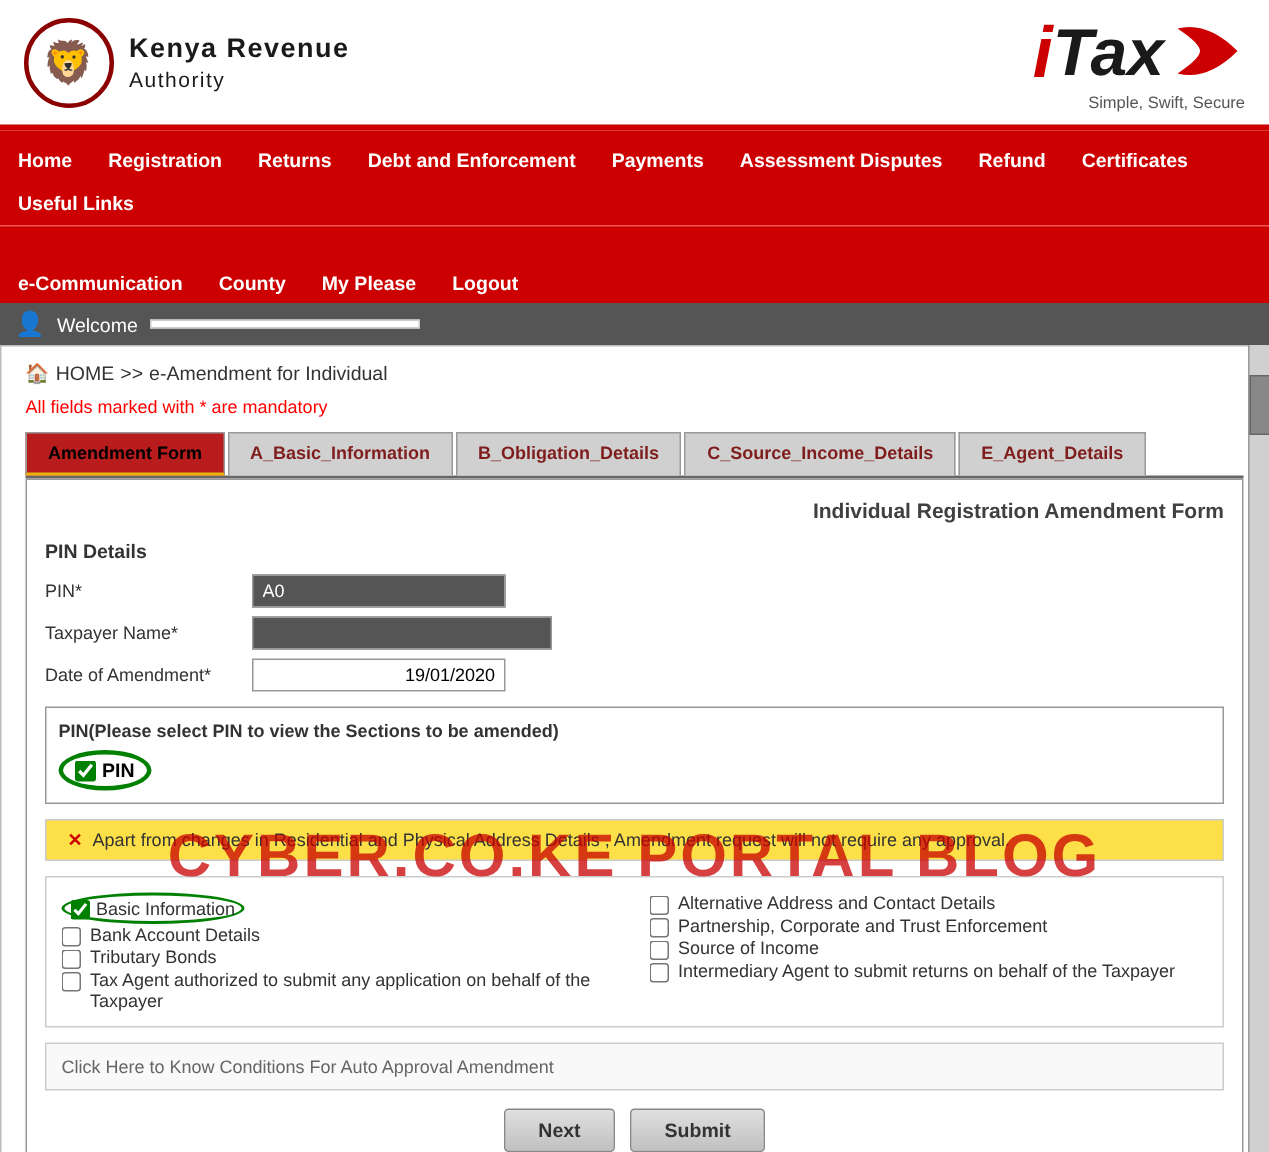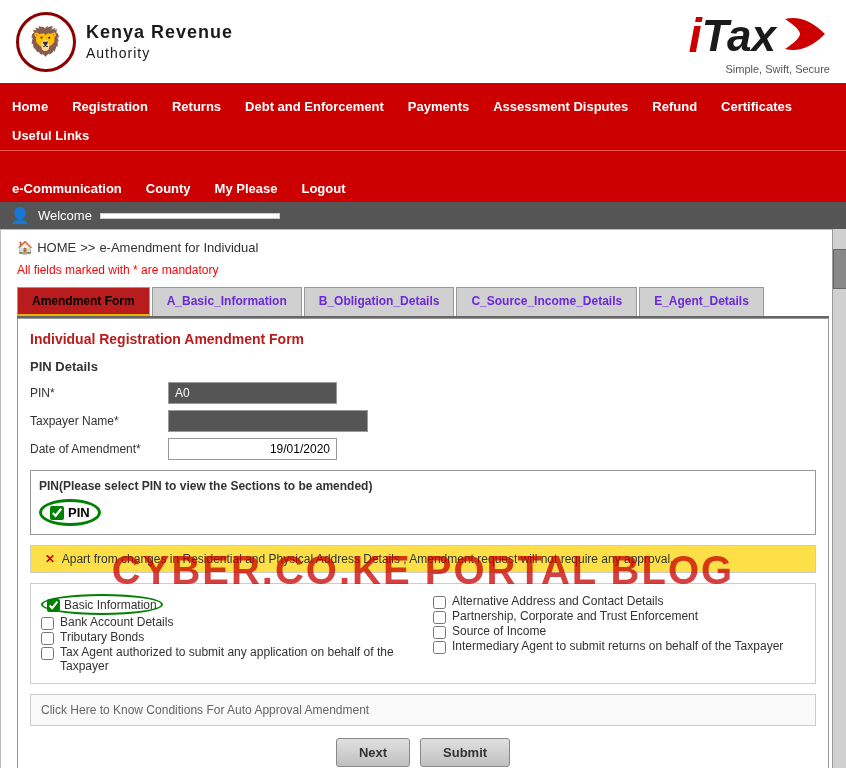--- a/index.html
+++ b/index.html
@@ -103,41 +103,41 @@
     }
     .tab {
       padding: 6px 14px;
       border: 1px solid #999;
       border-bottom: none;
       background: #d0d0d0;
       font-size: 12px;
       cursor: pointer;
       margin-right: 2px;
       font-weight: bold;
-      color: #6d28d9;
+      color: #7f1d1d;
     }
     .tab.active {
       background: #b91c1c;
       border-bottom: 2px solid #eab308;
       color: #000;
     }
 
     
     .form-section {
       border: 1px solid #999;
       padding: 12px;
       margin-top: 0;
       position: relative;
     }
     .form-title {
-      text-align: left;
+      text-align: right;
       font-weight: bold;
       font-size: 14px;
       margin-bottom: 12px;
-      color: #b91c1c;
+      color: #404040;
     }
     .watermark {
       position: absolute;
       top: 50%;
       left: 50%;
       transform: translate(-50%, -60%);
       font-size: 40px;
       font-weight: 900;
       color: rgba(200,0,0,0.75);
       white-space: nowrap;

